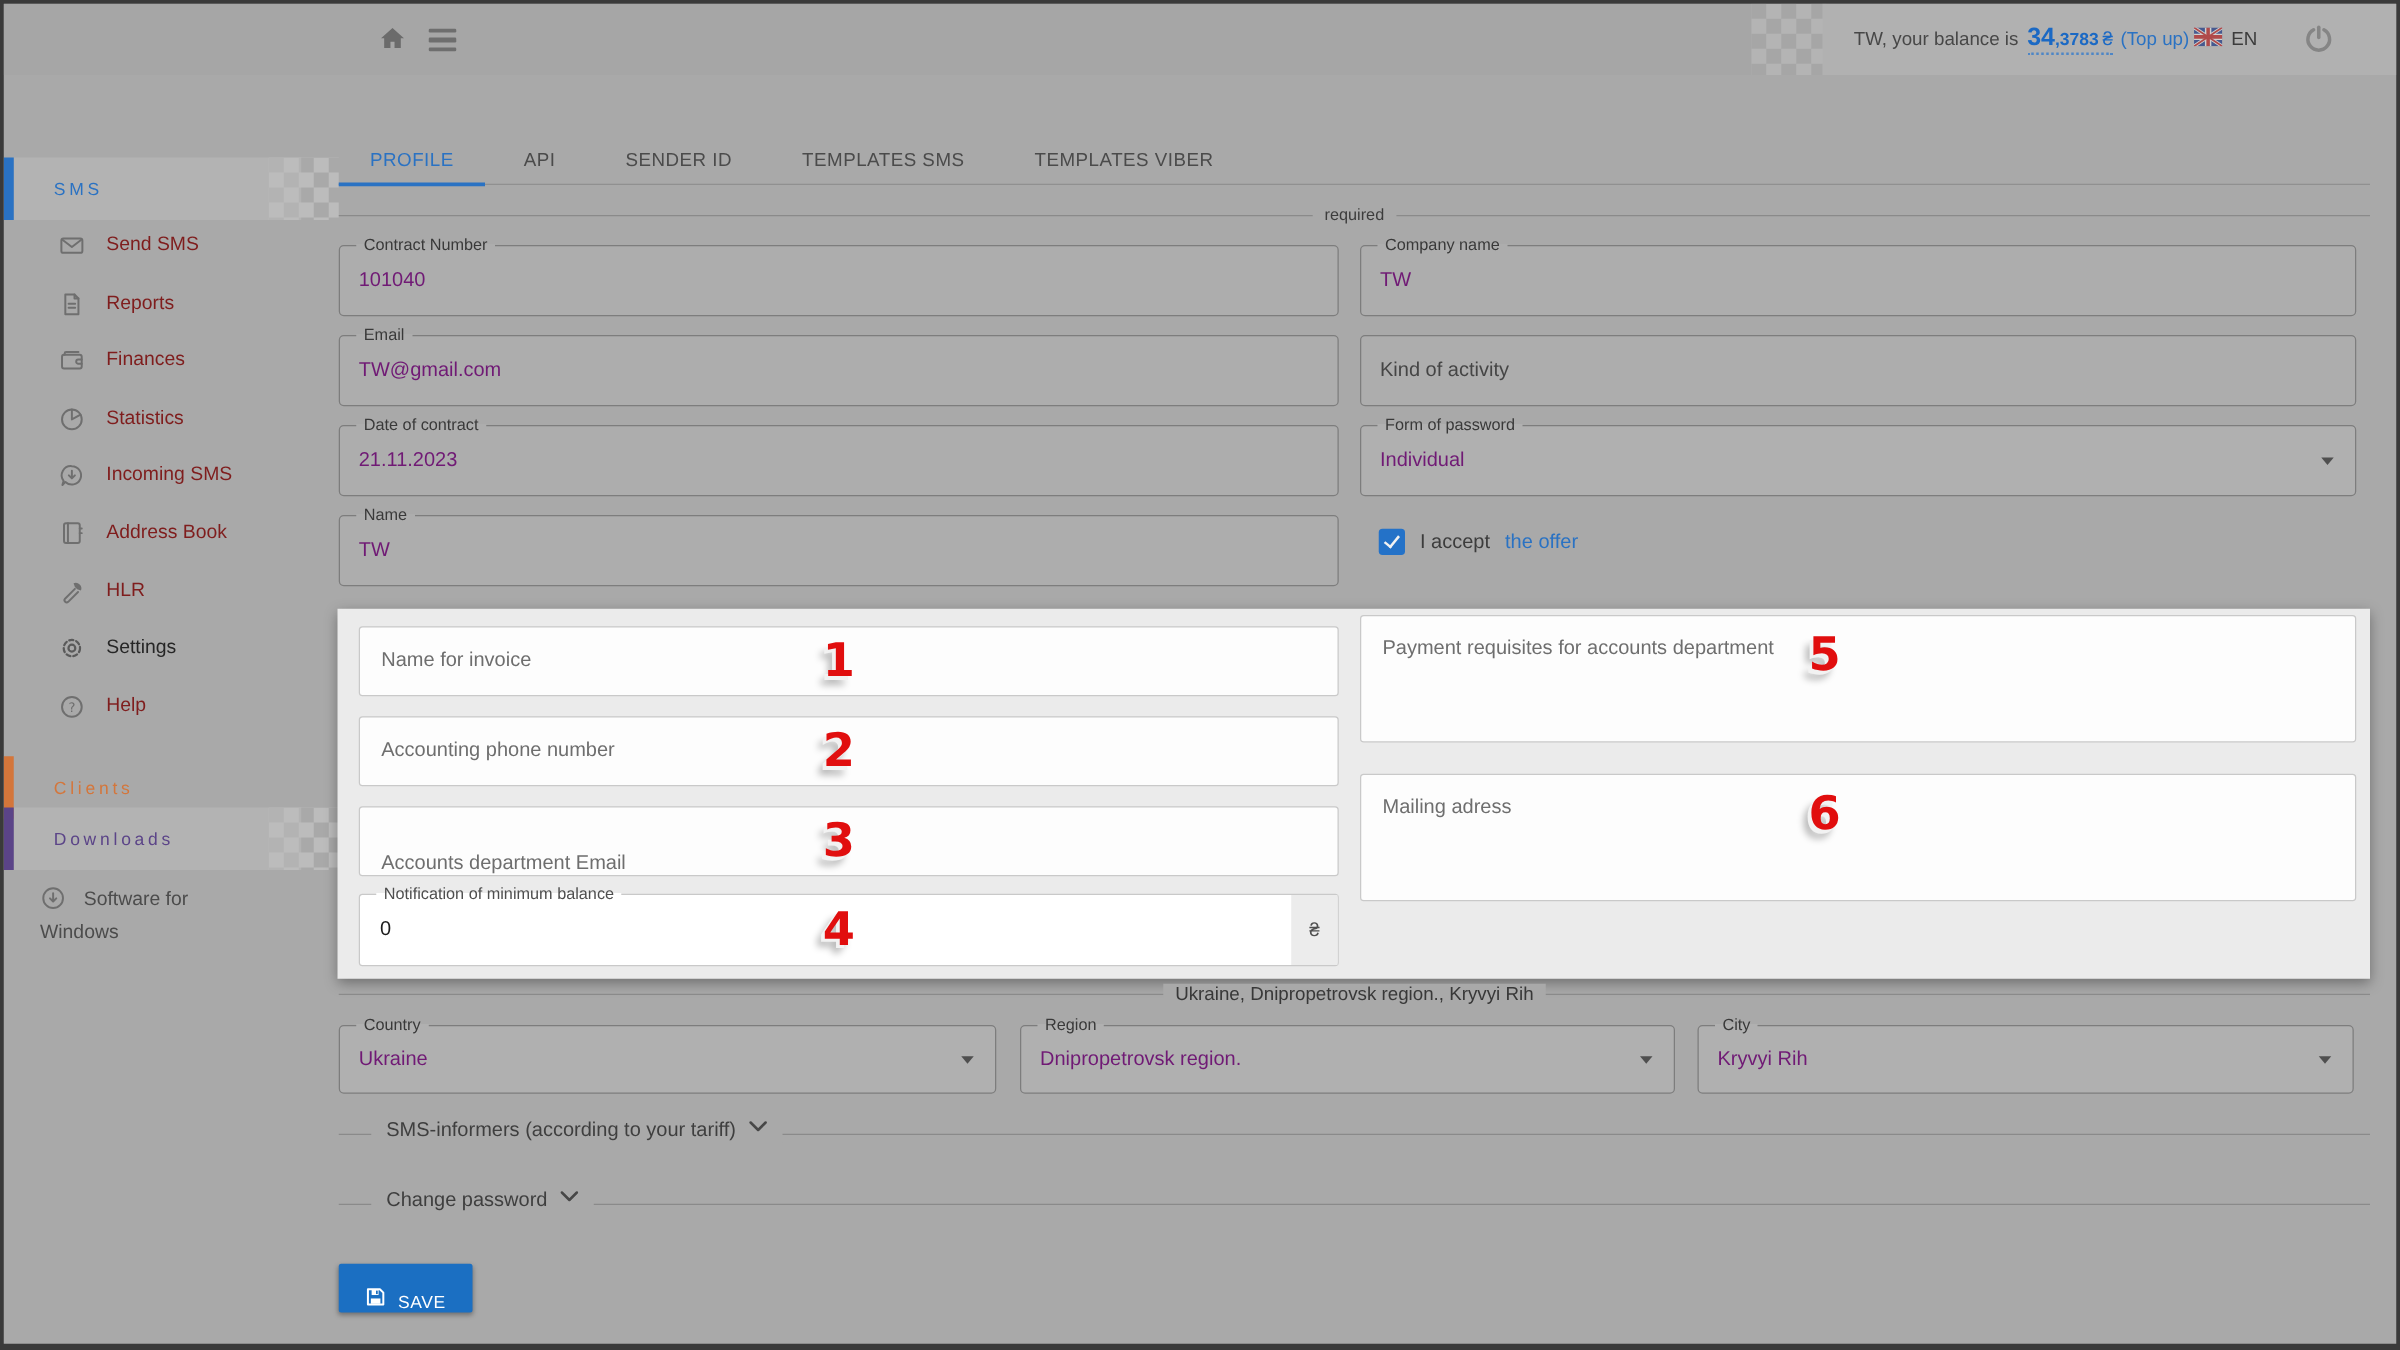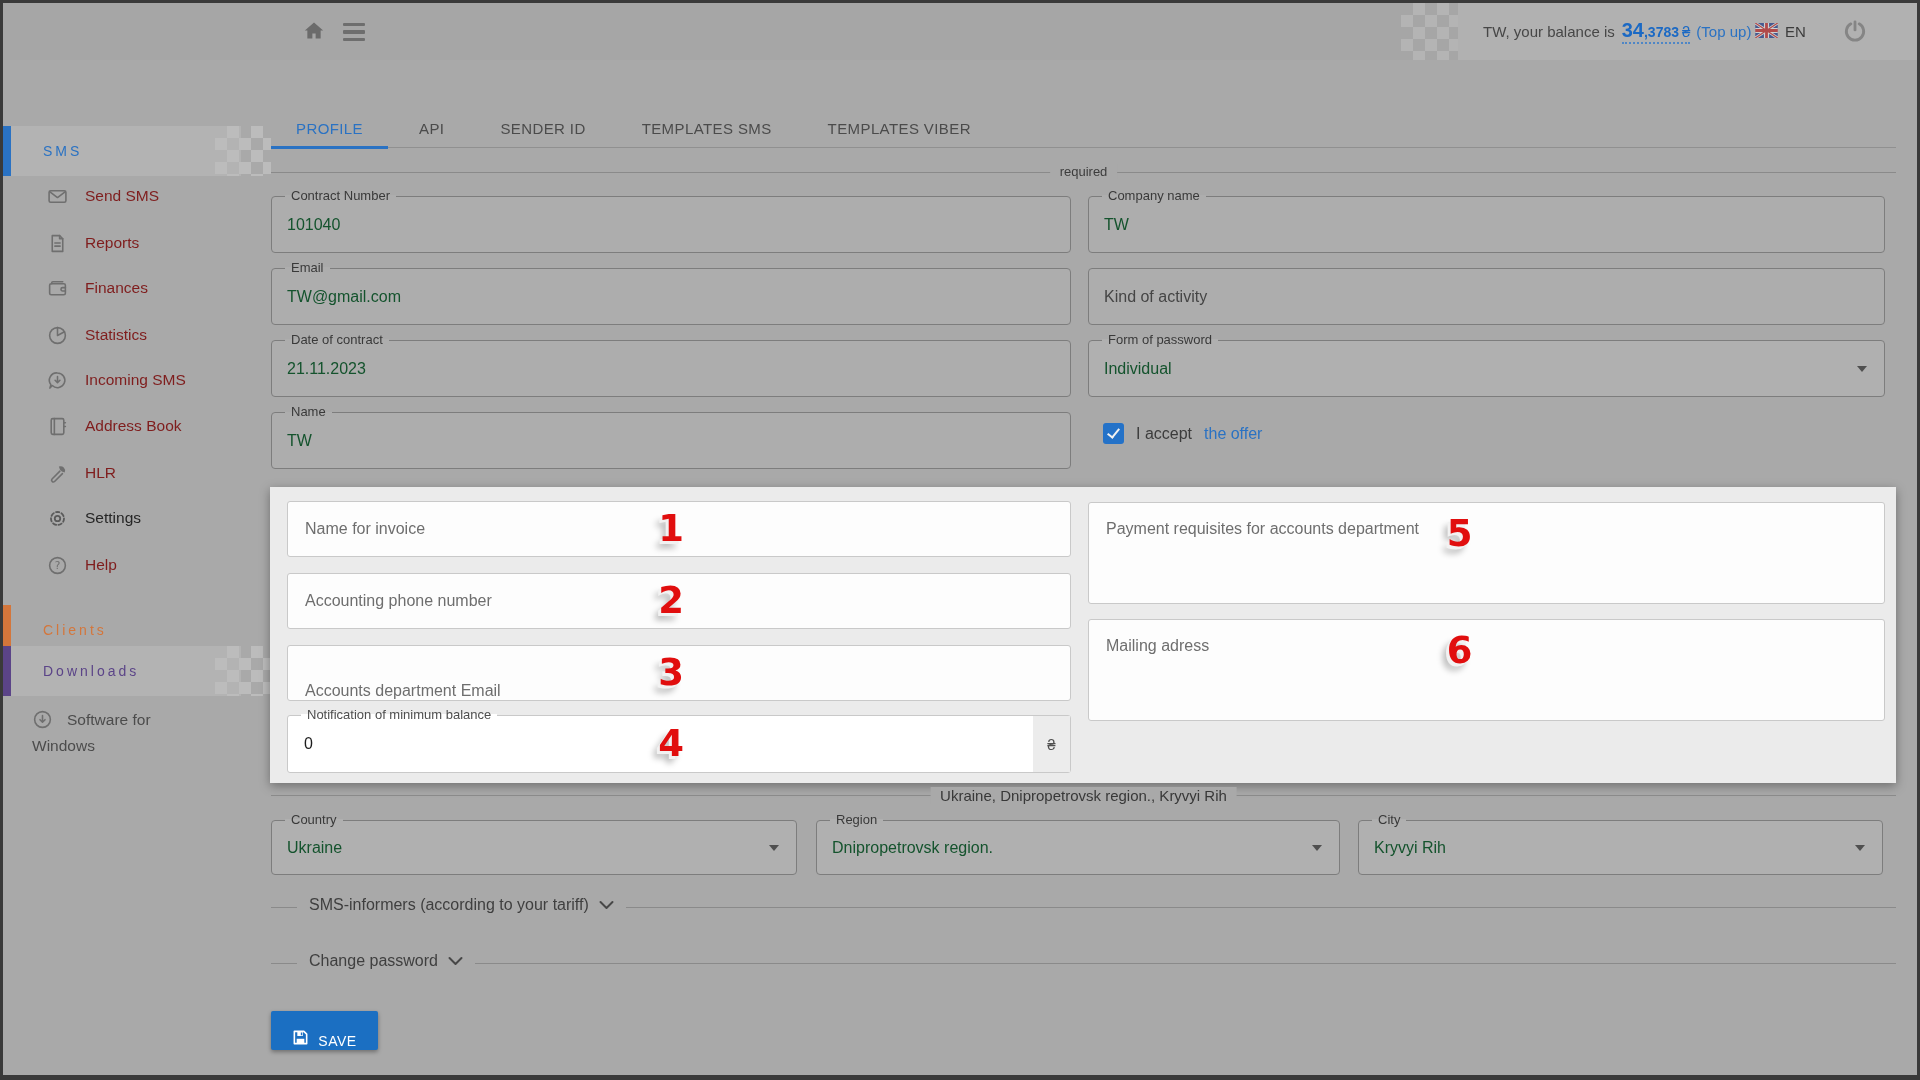--- a/index.html
+++ b/index.html
@@ -49,21 +49,21 @@
   .tab.active{color:#2a72c3;}
   .tab.active::after{content:"";position:absolute;left:0;right:0;bottom:-2px;height:3px;background:#2a72c3;}
 
   .hr-legend{position:absolute;border-top:1px solid #8a8a8a;}
   .hr-legend > span{position:absolute;top:-9px;padding:0 10px;background:#a9a9a9;font-size:13px;color:#3c3c3c;white-space:nowrap;}
   .hr-legend > span.center{left:50%;transform:translateX(-50%);}
 
   
   .ofield{position:absolute;box-sizing:border-box;height:57px;border:1px solid #7d7d7d;border-radius:4px;background:#adadad;}
   .ofield .flabel{position:absolute;top:-9px;left:13px;padding:0 6px;font-size:13px;color:#393939;background:linear-gradient(#a9a9a9 50%,#adadad 50%);white-space:nowrap;}
-  .ofield .fval{position:absolute;left:15px;top:50%;transform:translateY(-50%);font-size:16px;color:#14532d;}
+  .ofield .fval{position:absolute;left:15px;top:50%;transform:translateY(-50%);font-size:16px;color:#701a75;}
   .ofield.empty .fval{color:#454545;}
   .ofield.select{background:#b0b0b0;cursor:pointer;}
   .ofield.select .flabel{background:linear-gradient(#a9a9a9 50%,#b0b0b0 50%);}
   .arrow{position:absolute;right:17px;top:50%;margin-top:-3px;width:0;height:0;border-left:5.5px solid transparent;border-right:5.5px solid transparent;border-top:6.5px solid #4f4f4f;}
 
   
   .accept-row{position:absolute;left:1100px;top:420px;display:flex;align-items:center;gap:12px;font-size:16px;color:#3c3c3c;}
   .cbx{width:21px;height:21px;background:#2472c8;border-radius:3px;position:relative;cursor:pointer;flex:none;}
   .cbx::after{content:"";position:absolute;left:7px;top:3px;width:5px;height:10px;border:solid #f2f2f2;border-width:0 2.4px 2.4px 0;transform:rotate(39deg);}
   .offer-link{color:#2a72c3;cursor:pointer;}
@@ -75,21 +75,21 @@
   .badge{position:absolute;font-weight:bold;font-size:37px;color:#e10e0e;text-shadow:-3px 3px 0 #f2f2f2,-6px 7px 6px rgba(0,0,0,.28);font-family:"DejaVu Sans",sans-serif;pointer-events:none;}
   .badge.mid{left:49%;top:50%;transform:translate(-50%,-52%);}
   .badge.topline{left:45%;top:9px;}
   .mbfield{position:absolute;box-sizing:border-box;height:58px;border:1px solid #c9c9c9;border-radius:3px;background:#fff;cursor:text;}
   .mbfield .flabel{position:absolute;top:-9px;left:13px;padding:0 6px;font-size:13px;color:#4e4e4e;background:linear-gradient(#ebebeb 50%,#fff 50%);white-space:nowrap;}
   .mbfield .fval{position:absolute;left:16px;top:50%;transform:translateY(-50%);font-size:16px;color:#1d1d1d;}
   .mbfield .suffix{position:absolute;right:0;top:0;bottom:0;width:37px;background:#ececec;display:flex;align-items:center;justify-content:center;font-size:15px;color:#4f4f4f;}
 
   
   .collapsible{position:absolute;border-top:1px solid #8a8a8a;}
-  .collapsible > span{position:absolute;top:-12px;left:26px;padding:0 12px;background:#a9a9a9;font-size:16px;color:#3f3f3f;white-space:nowrap;cursor:pointer;display:flex;align-items:center;gap:10px;}
+  .collapsible > span{position:absolute;top:-12px;left:26px;padding:0 12px;background:#a9a9a9;font-size:16px;color:#3f3f3f;white-space:nowrap;cursor:pointer;display:flex;gap:10px;}
   .collapsible svg{display:block;}
 
   
   .save-btn{position:absolute;left:268px;top:1008px;width:107px;height:39px;background:#1b6fc2;border:none;border-radius:2px;display:flex;align-items:flex-end;justify-content:center;gap:9px;color:#fff;font-size:14px;letter-spacing:.5px;cursor:pointer;box-shadow:0 2px 4px rgba(0,0,0,.35);font-family:inherit;}
 </style>
 </head>
 <body>
 
 <div class="window">
 
@@ -317,21 +317,21 @@
       <span class="badge mid">3</span>
     </div>
 
     <div class="mbfield" style="left:17px;top:228px;width:784px;">
       <span class="flabel">Notification of minimum balance</span>
       <span class="fval">0</span>
       <span class="suffix">₴</span>
       <span class="badge mid">4</span>
     </div>
 
-    <div class="pinput area" style="left:818px;top:15px;width:797px;height:102px;">
+    <div class="pinput area" style="left:818px;top:5px;width:797px;height:102px;">
       <span>Payment requisites for accounts department</span>
       <span class="badge topline">5</span>
     </div>
 
     <div class="pinput area" style="left:818px;top:132px;width:797px;height:102px;">
       <span>Mailing adress</span>
       <span class="badge topline">6</span>
     </div>
   </div>
 

